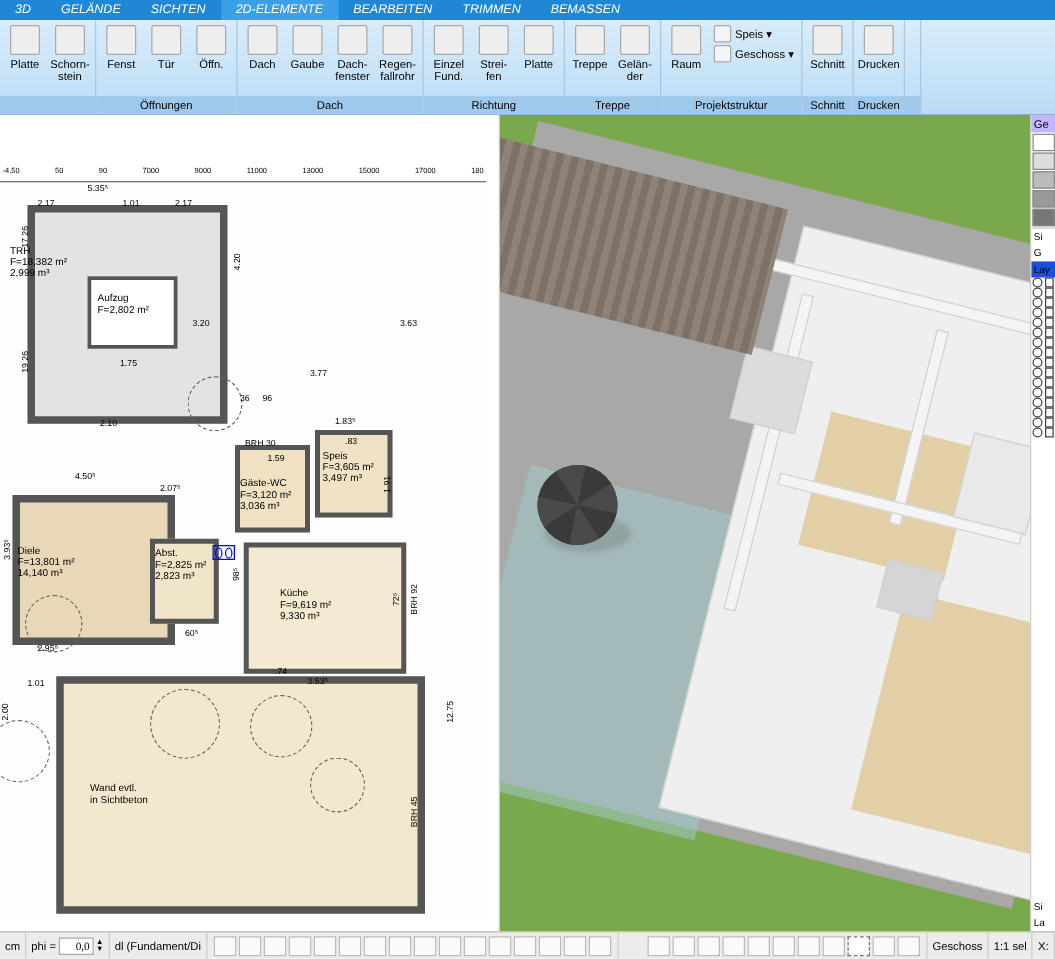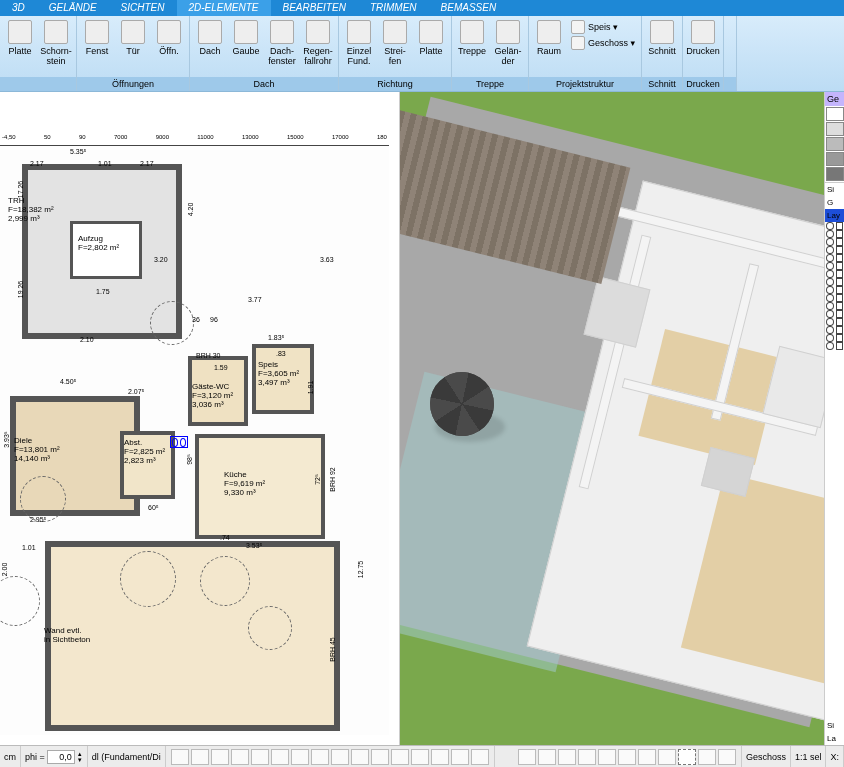--- a/index.html
+++ b/index.html
@@ -60,21 +60,21 @@
   .swatch { width: 18px; height: 14px; border: 1px solid #888; margin: 1px auto; }
   .layerpanel { flex: 1 1 auto; font-size: 8px; overflow: hidden; }
   .layerpanel .ttl { padding: 2px; background: #1d4ed8; }
   .lrow { display: flex; align-items: center; gap: 2px; padding: 0 1px; }
   .eye { width: 8px; height: 8px; border: 1px solid #444; border-radius: 50%; }
   .lock { width: 8px; height: 8px; border: 1px solid #444; }
 
   
   .statusbar { position: absolute; bottom: 0; left: 0; right: 0; height: 22px; background: #ececec; border-top: 1px solid #bbb; display: flex; align-items: center; font-size: 9px; }
   .statusbar .field { padding: 0 4px; border-right: 1px solid #ccc; height: 100%; display: flex; align-items: center; gap: 2px; }
-  .statusbar input { width: 28px; height: 14px; font-size: 9px; border: 1px solid #aaa; text-align: right; padding-right: 2px; }
+  .statusbar input { width: 28px; height: 14px; font-size: 9px; border: 1px solid #aaa; text-align: right; padding-right: 2px; font-family: Liberation Serif, serif; }
   .sbtn { width: 18px; height: 16px; border: 1px solid #bbb; background: #fafafa; margin: 0 1px; cursor: pointer; }
   .spacer { flex: 1 1 auto; }
   .grab { border:1px dashed #777; background:#fff; }
 </style>
 </head>
 <body>
 
 <div class="menubar" id="menubar">
     <div class="item">3D</div>
     <div class="item">GELÄNDE</div>
@@ -260,21 +260,21 @@
 2,823 m³</div>
       <div class="rlbl" style="left:192px;top:236px">Gäste-WC
 F=3,120 m²
 3,036 m³</div>
       <div class="rlbl" style="left:258px;top:214px">Speis
 F=3,605 m²
 3,497 m³</div>
       <div class="rlbl" style="left:224px;top:324px">Küche
 F=9,619 m²
 9,330 m³</div>
-      <div class="rlbl" style="left:44px;top:480px">Wand evtl.
+      <div class="rlbl" style="left:72px;top:480px">Wand evtl.
 in Sichtbeton</div>
 
       <div class="dash" style="left:20px;top:330px;width:46px;height:46px"></div>
       <div class="dash" style="left:120px;top:405px;width:56px;height:56px"></div>
       <div class="dash" style="left:200px;top:410px;width:50px;height:50px"></div>
       <div class="dash" style="left:-10px;top:430px;width:50px;height:50px"></div>
       <div class="dash" style="left:150px;top:155px;width:44px;height:44px"></div>
       <div class="dash" style="left:248px;top:460px;width:44px;height:44px"></div>
 
       <div style="position:absolute;left:170px;top:290px;width:18px;height:12px;border:1px solid #00f">

